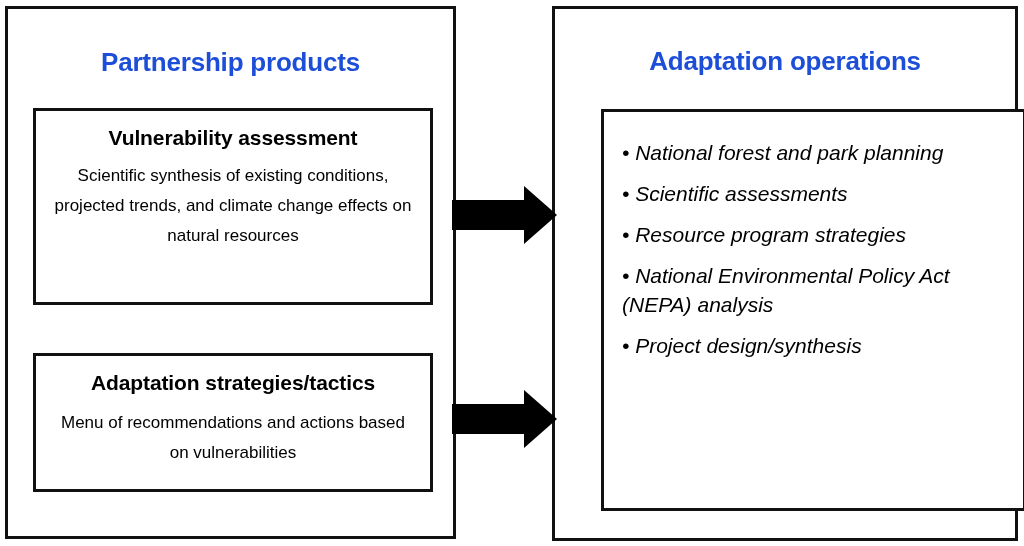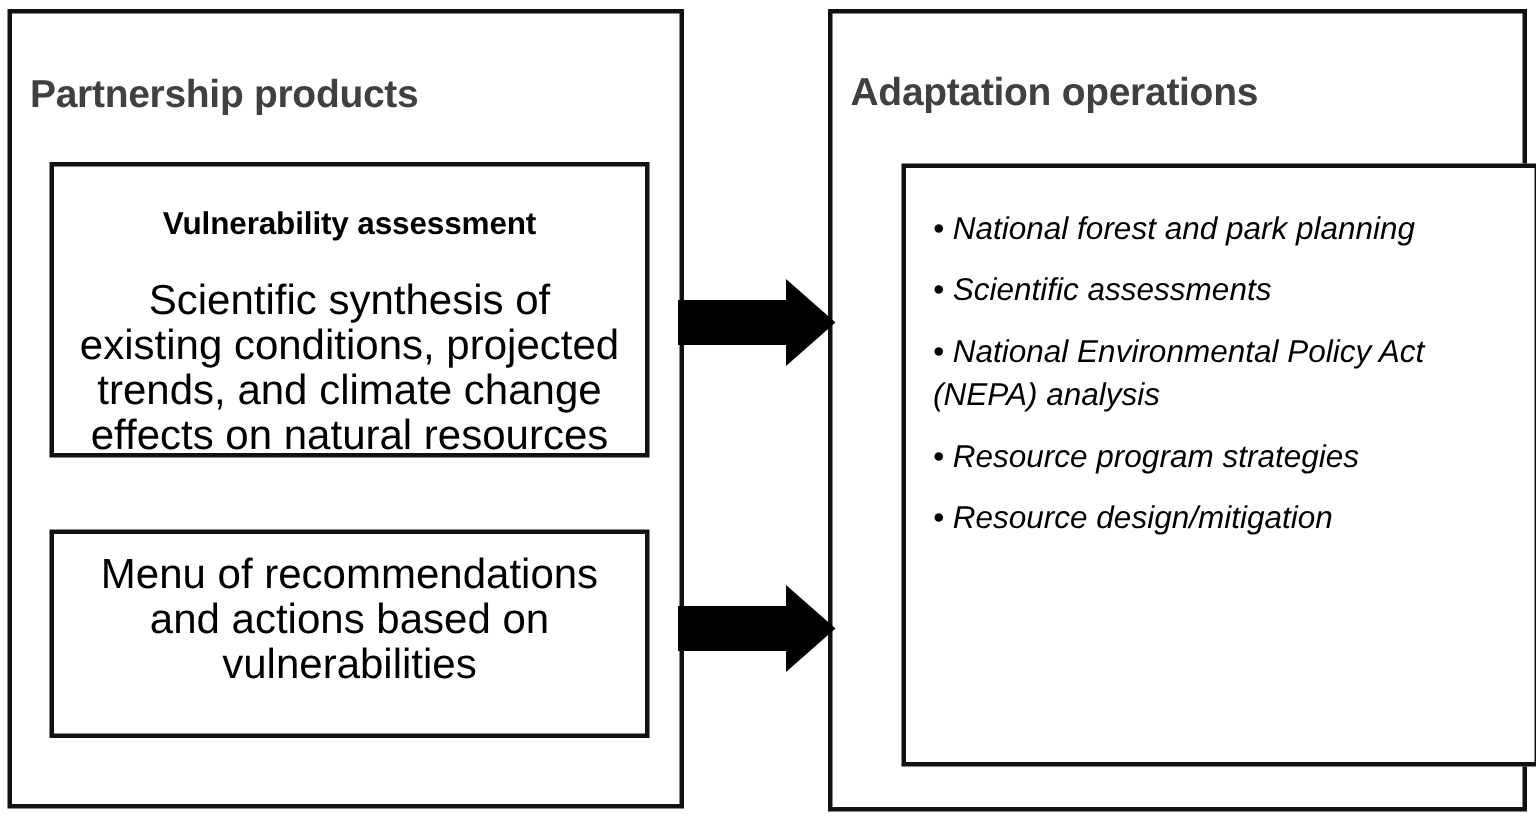--- a/index.html
+++ b/index.html
@@ -38,28 +38,28 @@
   }
   #panel-right {
     left: 552px;
     top: 6px;
     width: 466px;
     height: 535px;
   }
 
   .panel-title {
     position: absolute;
-    left: 12px;
+    left: 0;
     width: 100%;
-    text-align: left;
+    text-align: center;
     font-weight: bold;
     font-size: 26px;
     line-height: 30px;
     letter-spacing: -0.2px;
-    color: #404040;
+    color: #1d4ed8;
   }
   #panel-left .panel-title { top: 38px; }
   #panel-right .panel-title { top: 37px; }
 
   
   .inner-box {
     position: absolute;
     box-sizing: border-box;
     border: 3px solid #111111;
     background: #ffffff;
@@ -83,27 +83,27 @@
     width: 425px;
     height: 402px;
     font-style: italic;
   }
 
   .box-heading {
     text-align: center;
     font-weight: bold;
     font-size: 21px;
     line-height: 26px;
-    margin: 12px;
+    margin: 0;
     padding: 14px 6px 0 6px;
     letter-spacing: -0.1px;
   }
   .box-body {
     text-align: center;
-    font-size: 28px;
+    font-size: 17px;
     line-height: 30px;
     margin: 0;
     padding: 10px 16px 0 16px;
     font-weight: 400;
   }
   #box-adaptation .box-body { padding-top: 12px; }
 
   
   .bullet-list {
     list-style: none;
@@ -135,34 +135,35 @@
 
   <div class="panel" id="panel-left" style="border-color: rgb(17, 17, 17);">
     <div class="panel-title">Partnership products</div>
 
     <div class="inner-box" id="box-vulnerability" style="border-color: rgb(17, 17, 17);">
       <div class="box-heading">Vulnerability assessment</div>
       <div class="box-body">Scientific synthesis of existing conditions, projected trends, and climate change effects on natural resources</div>
     </div>
 
     <div class="inner-box" id="box-adaptation" style="border-color: rgb(17, 17, 17);">
+      <div class="box-heading">Adaptation strategies/tactics</div>
       <div class="box-body">Menu of recommendations and actions based on vulnerabilities</div>
     </div>
   </div>
 
   <div class="panel" id="panel-right" style="border-color: rgb(17, 17, 17);">
     <div class="panel-title">Adaptation operations</div>
 
     <div class="inner-box" id="box-operations" style="border-color: rgb(17, 17, 17);">
       <ul class="bullet-list" id="operations-bullets">
           <li><span class="bullet-dot">• </span><span>National forest and park planning</span></li>
           <li><span class="bullet-dot">• </span><span>Scientific assessments</span></li>
+          <li><span class="bullet-dot">• </span><span>Resource program strategies</span></li>
           <li><span class="bullet-dot">• </span><span>National Environmental Policy Act (NEPA) analysis</span></li>
-          <li><span class="bullet-dot">• </span><span>Resource program strategies</span></li>
-          <li><span class="bullet-dot">• </span><span>Resource design/mitigation</span></li>
+          <li><span class="bullet-dot">• </span><span>Project design/synthesis</span></li>
         </ul>
     </div>
   </div>
 
   <svg id="arrow-layer" viewBox="0 0 1024 546" xmlns="http://www.w3.org/2000/svg">
     <polygon id="arrow-1" points="452,200 524,200 524,186 557,215 524,244 524,230 452,230" fill="#000000"></polygon>
     <polygon id="arrow-2" points="452,404 524,404 524,390 557,419 524,448 524,434 452,434" fill="#000000"></polygon>
   </svg>
 
 </div>

